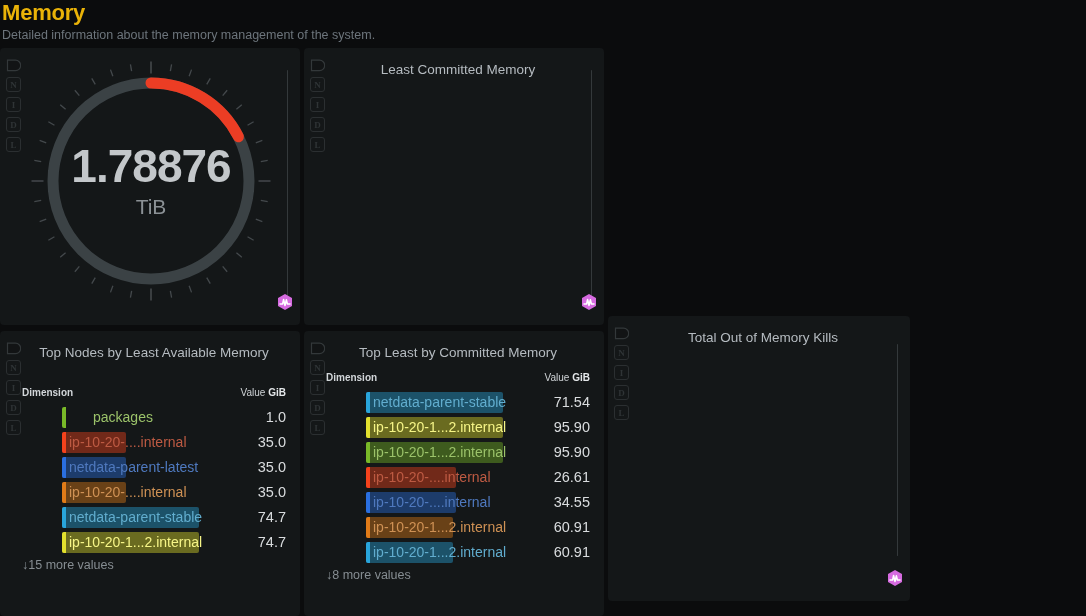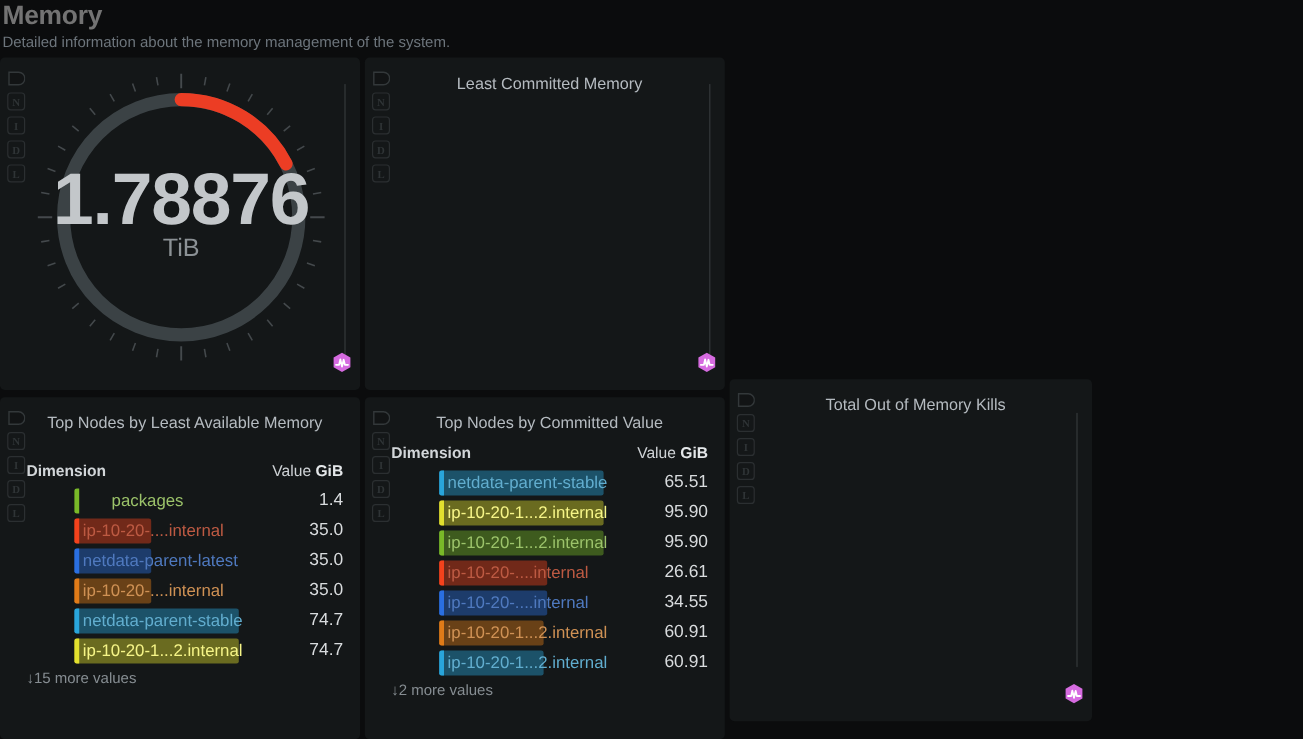--- a/index.html
+++ b/index.html
@@ -7,21 +7,21 @@
     width: 1086px; height: 616px;
     background: #0b0c0d;
     font-family: "Liberation Sans", sans-serif;
     overflow: hidden;
   }
   #root { position: relative; width: 1086px; height: 616px; }
 
   
   .page-head { position: absolute; left: 2px; top: 0px; }
   .page-title {
-    font-size: 22px; font-weight: bold; color: #737373;
+    font-size: 22px; font-weight: bold; color: #eab308;
     letter-spacing: -0.2px; line-height: 26px;
   }
   .page-sub {
     font-size: 12.5px; color: #6d757c; line-height: 16px; margin-top: 1px;
   }
 
   
   .panel {
     position: absolute;
     background: #141718;
@@ -56,30 +56,30 @@
   .anom svg { display: block; }
 
   
   .gauge { position: absolute; }
   .gauge svg { display: block; overflow: visible; }
   .gauge .readout {
     position: absolute; left: 0; right: 0; top: 50%;
     transform: translateY(-50%); text-align: center; pointer-events: none;
   }
   .gauge .gval {
-    font-size: 61px; font-weight: bold; color: #c3c7ca;
+    font-size: 46px; font-weight: bold; color: #c3c7ca;
     line-height: 50px; letter-spacing: -1px;
   }
   .gauge .gunit { font-size: 21px; color: #8b9195; line-height: 28px; margin-top: 2px; }
 
   
   .dtable { position: absolute; left: 22px; right: 14px; }
   .dhead {
     display: flex; justify-content: space-between;
-    font-size: 13px; color: #d2d6d9; font-weight: bold;
+    font-size: 10px; color: #d2d6d9; font-weight: bold;
     padding-bottom: 3px; line-height: 18px; text-align: right;
   }
   .dhead .vh { font-weight: normal; color: #cfd3d6; }
   .dhead .vh b { font-weight: bold; color: #e4e7e9; }
   .drow {
     position: relative; display: flex; align-items: center;
     height: 25px;
     padding-left: 40px;
   }
   .dname-wrap {
@@ -221,21 +221,21 @@
       <div class="dtable" style="top: 53px;">
         <div class="dhead">
           <span>Dimension</span>
           <span class="vh">Value <b>GiB</b></span>
         </div>
         <div class="drow">
           <div class="dname-wrap">
             <div class="dstub" style="background: rgb(121, 185, 40);"></div>
             <div class="dname" style="color: rgb(121, 185, 40); filter: brightness(1.12) saturate(0.55); margin-left: 24px;">packages</div>
           </div>
-          <div class="dval">1.4</div>
+          <div class="dval">1.0</div>
         </div>
         <div class="drow">
           <div class="dname-wrap">
             <div class="dbar" style="width: 64px; background: rgb(244, 66, 28); opacity: 0.42;"></div>
             <div class="dstub" style="background: rgb(244, 66, 28);"></div>
             <div class="dname" style="color: rgb(244, 66, 28); filter: brightness(1.12) saturate(0.55);">ip-10-20-....internal</div>
           </div>
           <div class="dval">35.0</div>
         </div>
         <div class="drow">
@@ -268,21 +268,21 @@
             <div class="dstub" style="background: rgb(226, 224, 46);"></div>
             <div class="dname" style="color: rgb(226, 224, 46); filter: brightness(1.12) saturate(0.55);">ip-10-20-1...2.internal</div>
           </div>
           <div class="dval">74.7</div>
         </div>
         <div class="dmore">↓15 more values</div>
       </div>
     </div>
 
   <div class="panel" id="p3" style="left:304px; top:331px; width:300px; height:285px;">
-    <div class="panel-title">Top Nodes by Committed Value</div>
+    <div class="panel-title">Top Least by Committed Memory</div>
   <div class="nidl">
         <div class="drop">
           <svg width="15" height="15" viewBox="0 0 15 15">
             <path d="M1.5 2.2 L9.5 2.2 A5.2 5.2 0 0 1 9.5 12.6 L1.5 12.6 Z" fill="#121415" stroke="#33383a" stroke-width="1.2"></path>
           </svg>
         </div>
         <div class="lbox">N</div>
         <div class="lbox">I</div>
         <div class="lbox">D</div>
         <div class="lbox">L</div>
@@ -291,21 +291,21 @@
         <div class="dhead">
           <span>Dimension</span>
           <span class="vh">Value <b>GiB</b></span>
         </div>
         <div class="drow">
           <div class="dname-wrap">
             <div class="dbar" style="width: 137px; background: rgb(41, 165, 219); opacity: 0.42;"></div>
             <div class="dstub" style="background: rgb(41, 165, 219);"></div>
             <div class="dname" style="color: rgb(41, 165, 219); filter: brightness(1.12) saturate(0.55);">netdata-parent-stable</div>
           </div>
-          <div class="dval">65.51</div>
+          <div class="dval">71.54</div>
         </div>
         <div class="drow">
           <div class="dname-wrap">
             <div class="dbar" style="width: 137px; background: rgb(226, 224, 46); opacity: 0.42;"></div>
             <div class="dstub" style="background: rgb(226, 224, 46);"></div>
             <div class="dname" style="color: rgb(226, 224, 46); filter: brightness(1.12) saturate(0.55);">ip-10-20-1...2.internal</div>
           </div>
           <div class="dval">95.90</div>
         </div>
         <div class="drow">
@@ -341,21 +341,21 @@
           <div class="dval">60.91</div>
         </div>
         <div class="drow">
           <div class="dname-wrap">
             <div class="dbar" style="width: 87px; background: rgb(41, 165, 219); opacity: 0.42;"></div>
             <div class="dstub" style="background: rgb(41, 165, 219);"></div>
             <div class="dname" style="color: rgb(41, 165, 219); filter: brightness(1.12) saturate(0.55);">ip-10-20-1...2.internal</div>
           </div>
           <div class="dval">60.91</div>
         </div>
-        <div class="dmore">↓2 more values</div>
+        <div class="dmore">↓8 more values</div>
       </div>
     </div>
 
   <div class="panel" id="p4" style="left:608px; top:316px; width:302px; height:285px;">
     <div class="panel-title">Total Out of Memory Kills</div>
   <div class="nidl">
         <div class="drop">
           <svg width="15" height="15" viewBox="0 0 15 15">
             <path d="M1.5 2.2 L9.5 2.2 A5.2 5.2 0 0 1 9.5 12.6 L1.5 12.6 Z" fill="#121415" stroke="#33383a" stroke-width="1.2"></path>
           </svg>

